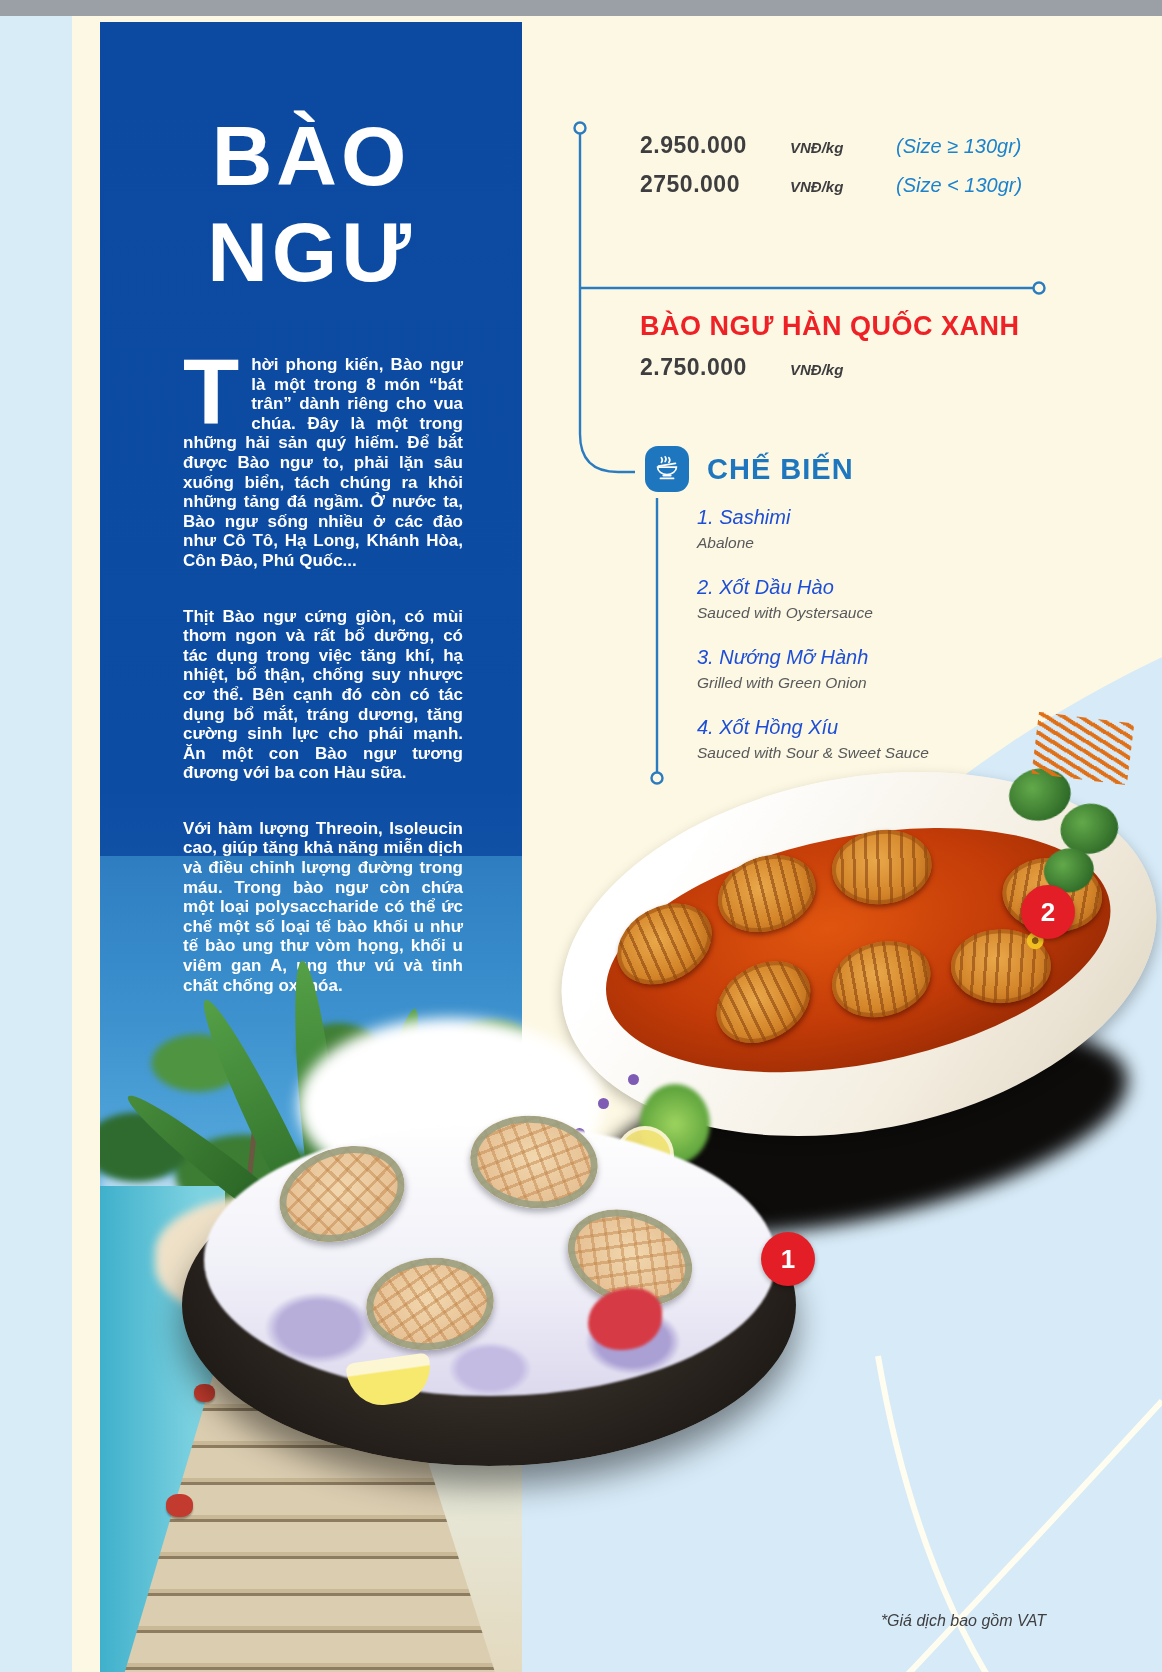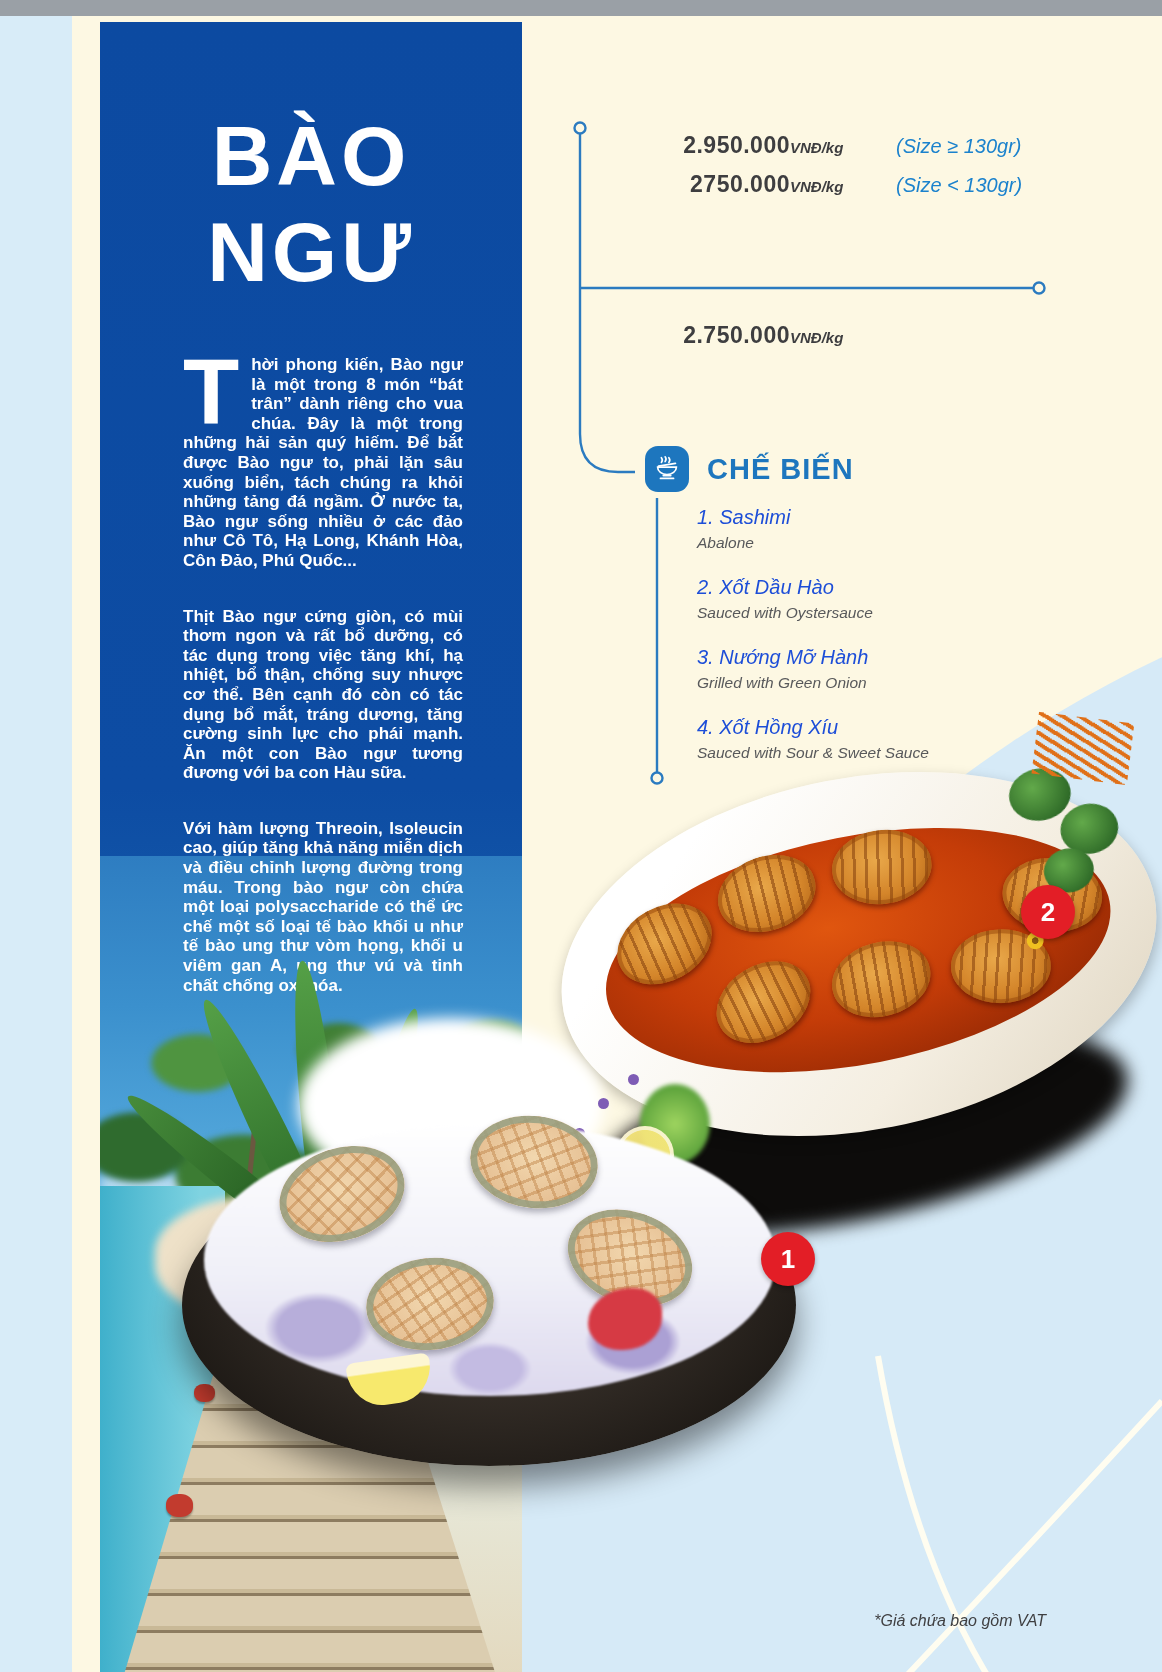--- a/index.html
+++ b/index.html
@@ -56,21 +56,21 @@
   
   .connector{left:0;top:0;z-index:4;}
 
   
   .menu-item{z-index:5;}
   .item1{left:640px;top:104px;width:520px;}
   .item2{left:640px;top:294px;width:520px;}
   h2.mname{margin:0;font-size:27px;line-height:32px;font-weight:bold;color:#ee2226;letter-spacing:.5px;}
   .msub{margin-top:7px;font-size:23px;font-style:italic;color:#ee2226;}
   .pricerow{margin-top:12px;display:flex;align-items:baseline;}
-  .amount{font-size:23px;font-weight:bold;color:#3e3e40;letter-spacing:.5px;width:150px;text-align:right;}
+  .amount{font-size:23px;font-weight:bold;color:#3e3e40;letter-spacing:.5px;width:150px;}
   .unit{font-size:15px;font-style:italic;font-weight:bold;color:#3e3e40;width:64px;}
   .psize{font-size:20px;font-style:italic;color:#1b82cd;margin-left:42px;}
   .prep-head{left:637px;top:430px;display:flex;align-items:center;gap:18px;z-index:5;padding-left:8px;}
   .prep-ic{width:44px;height:46px;border-radius:13px;background:#1d76be;display:flex;
            align-items:center;justify-content:center;}
   h3.prep-t{margin:0;font-size:29px;font-weight:bold;color:#1d76be;letter-spacing:1px;}
   .prep-list{left:697px;top:490px;z-index:5;list-style:none;margin:0;padding:0;}
   .prep-list li{margin-bottom:24px;}
   .prep-vi{font-size:20px;font-style:italic;color:#1d4ed8;}
   .prep-en{margin-top:5px;font-size:15.5px;font-style:italic;color:#58595b;}
@@ -206,20 +206,21 @@
       <span class="psize">(Size ≥ 130gr)</span>
     </div>
     <div class="pricerow">
       <span class="amount">2750.000</span>
       <span class="unit">VNĐ/kg</span>
       <span class="psize">(Size &lt; 130gr)</span>
     </div>
   </section>
 
   <section class="abs menu-item item2">
+    <h2 class="mname">BÀO NGƯ HÀN QUỐC XANH</h2>
     <div class="pricerow">
       <span class="amount">2.750.000</span>
       <span class="unit">VNĐ/kg</span>
     </div>
   </section>
 
   <div class="abs prep-head">
     <span class="prep-ic">
       <svg width="30" height="30" viewBox="0 0 32 32" fill="none" stroke="#ffffff" stroke-width="1.8" stroke-linecap="round">
         <path d="M10 4 q2 2.5 0 5"></path>
@@ -289,14 +290,14 @@
     <div class="aba1 a2"></div>
     <div class="aba1 a3"></div>
     <div class="aba1 a4"></div>
     <div class="wedge"></div>
     <div class="algae"></div>
   </div>
 
   <div class="abs badge badge1">1</div>
   <div class="abs badge badge2">2</div>
 
-  <div class="abs footnote">*Giá chứa bao gồm VAT</div>
+  <div class="abs footnote">*Giá dịch bao gồm VAT</div>
 </div>
 
 </body></html>

